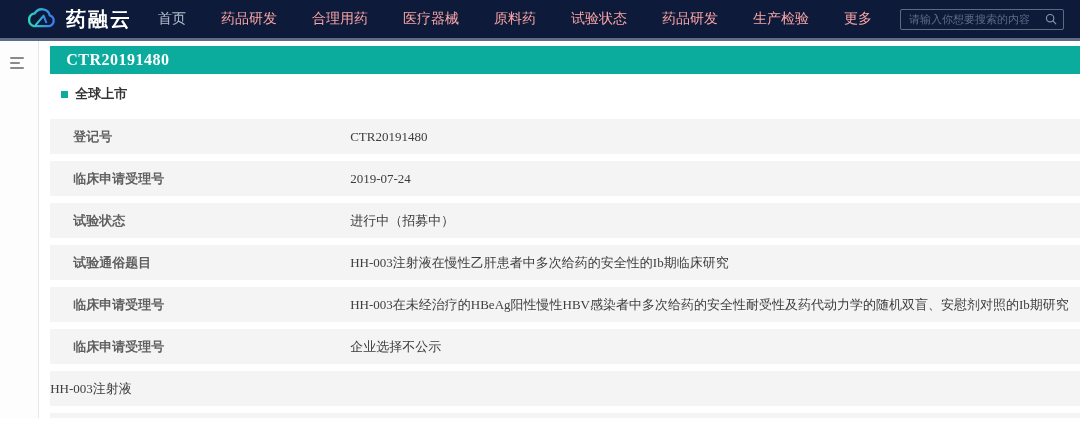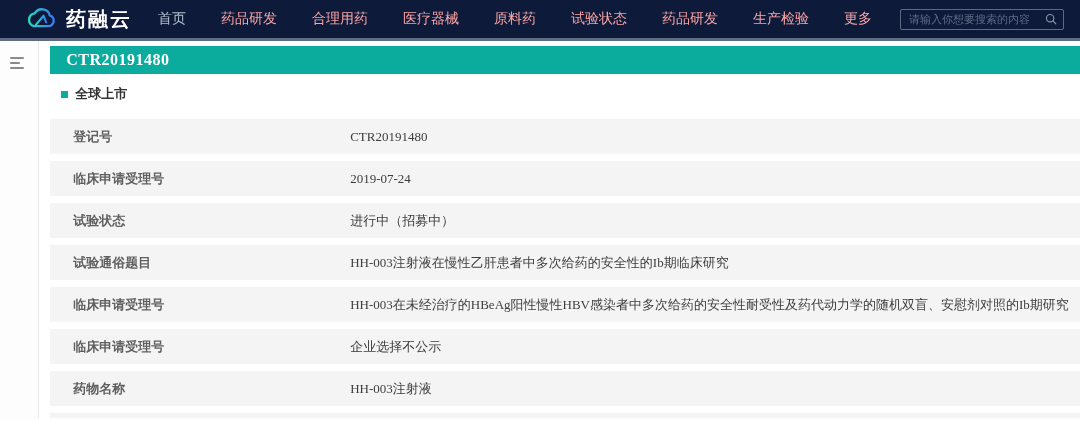--- a/index.html
+++ b/index.html
@@ -151,21 +151,20 @@
         <div class="row-label">临床申请受理号</div>
         <div class="row-value">HH-003在未经治疗的HBeAg阳性慢性HBV感染者中多次给药的安全性耐受性及药代动力学的随机双盲、安慰剂对照的Ib期研究</div>
       </div>
 
       <div class="info-row">
         <div class="row-label">临床申请受理号</div>
         <div class="row-value">企业选择不公示</div>
       </div>
 
       <div class="info-row">
-        <div class="row-label">药物名称</div>
         <div class="row-value">HH-003注射液</div>
       </div>
 
       <div class="info-row partial"></div>
 
     </div>
   </main>
 </div>
 
 </body></html>

